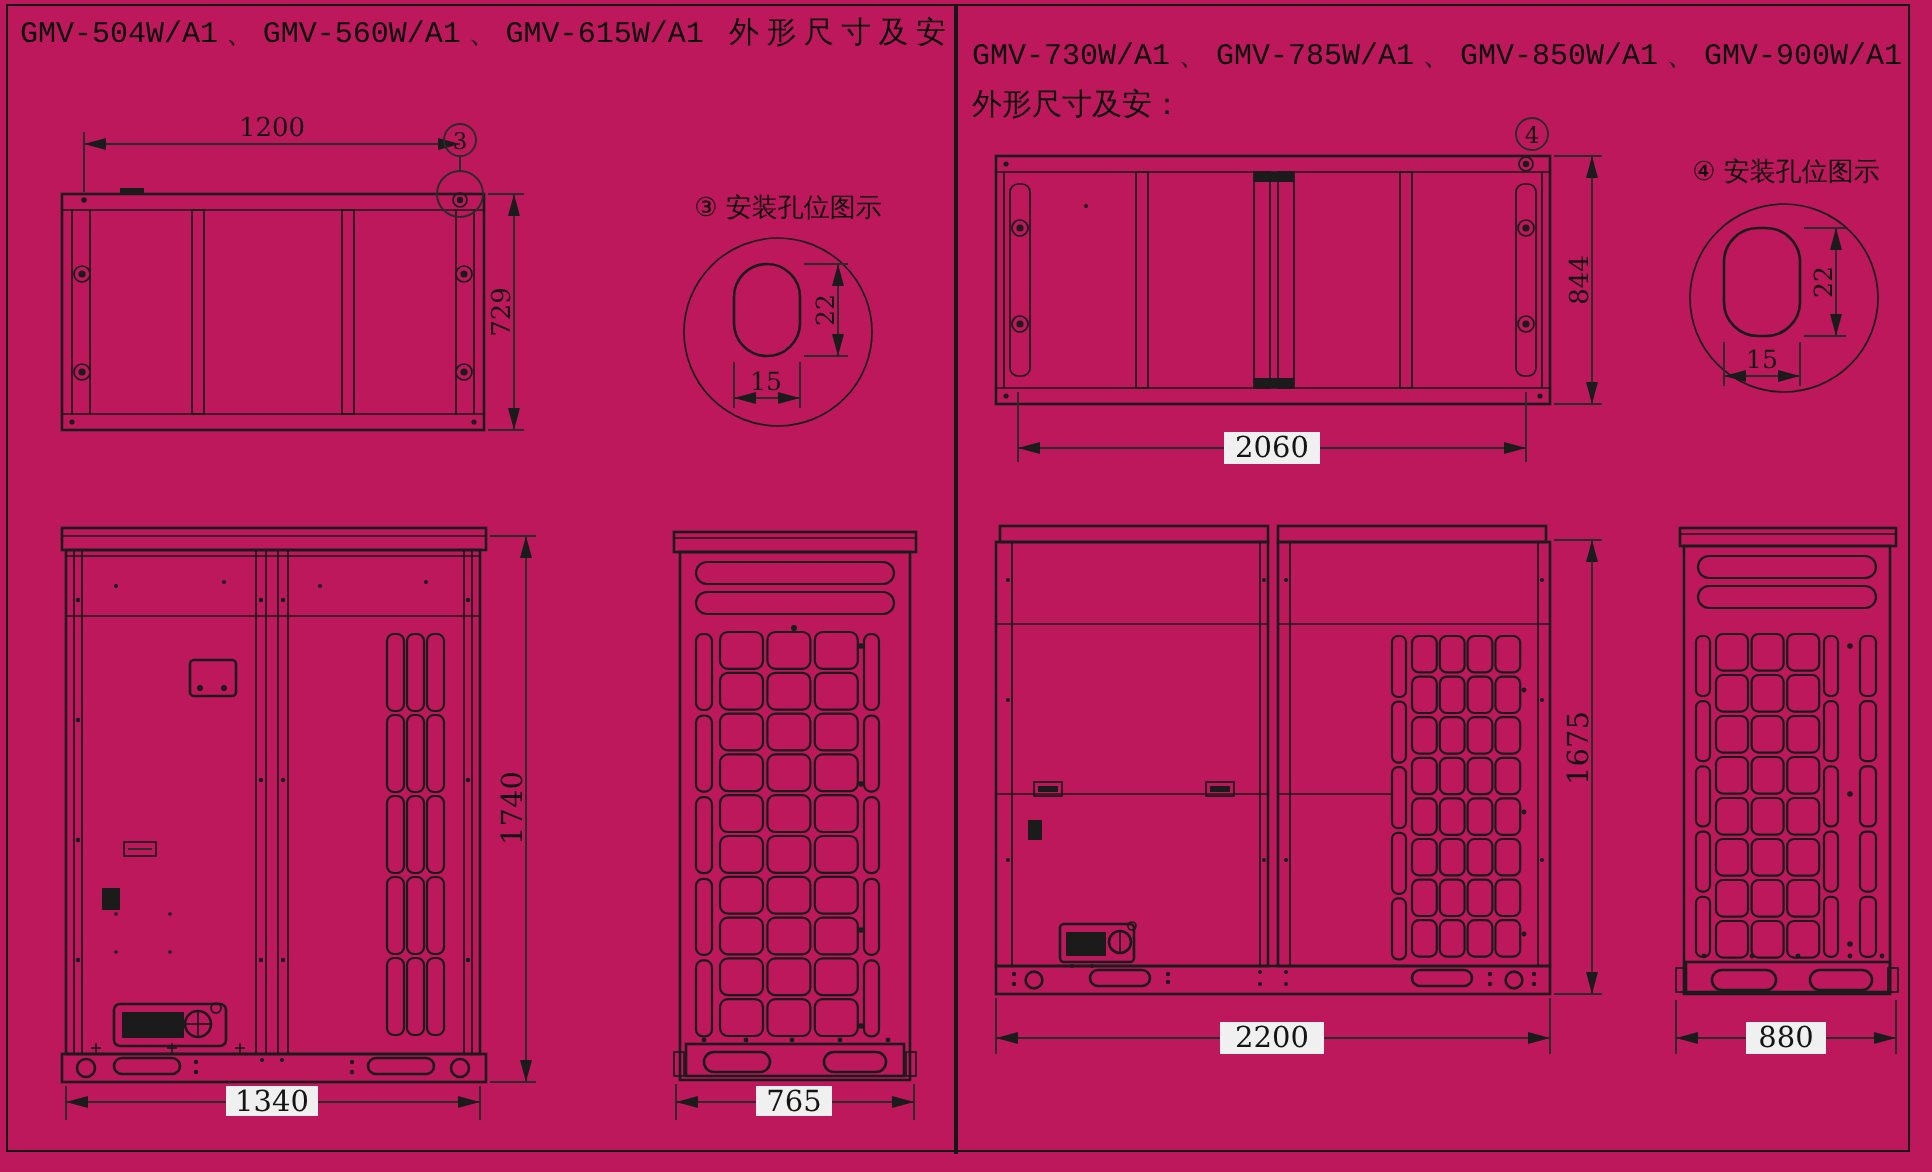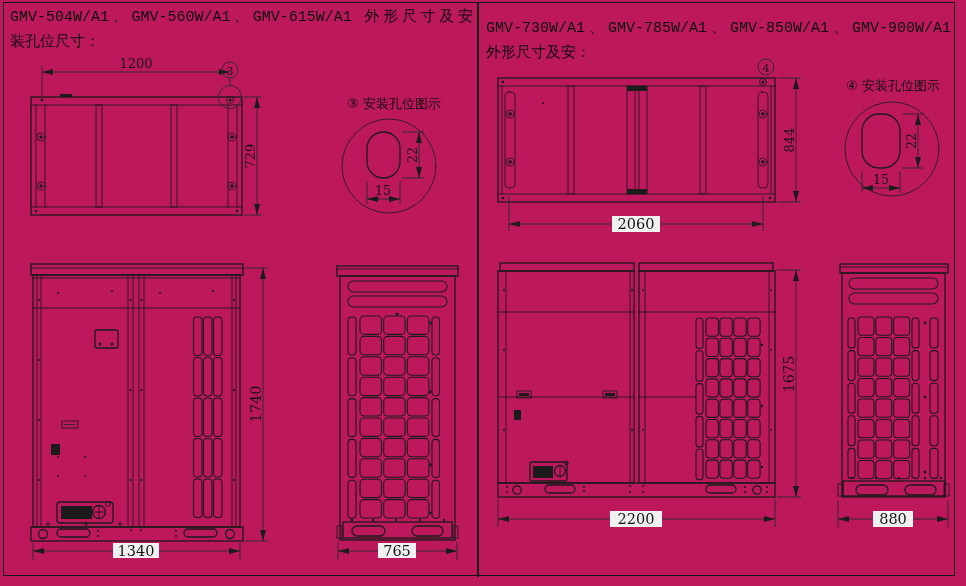--- a/index.html
+++ b/index.html
@@ -23,21 +23,20 @@
 </style>
 </head>
 <body>
 
 <div id="page">
   <div id="frame"></div>
   <div id="divider"></div>
 
   <div class="hdr" style="left:10px;top:5px;width:463px;">
     <div class="l1">GMV-504W/A1、GMV-560W/A1、GMV-615W/A1 外形尺寸及安</div>
-    <div class="l2">装孔位尺寸：</div>
   </div>
 
   <svg style="left:20px;top:55px;" width="260" height="170" viewBox="20 55 260 170">
     <defs>
       <marker id="mL1" viewBox="0 0 12 8" markerWidth="12" markerHeight="8" refX="11.5" refY="4" orient="auto-start-reverse" markerUnits="userSpaceOnUse">
         <path d="M0.5,1 L11.5,4 L0.5,7 Z" fill="#1b1b1b"></path>
       </marker>
     </defs>
     <g>
       <rect class="ln" x="31" y="97" width="211" height="118"></rect>

